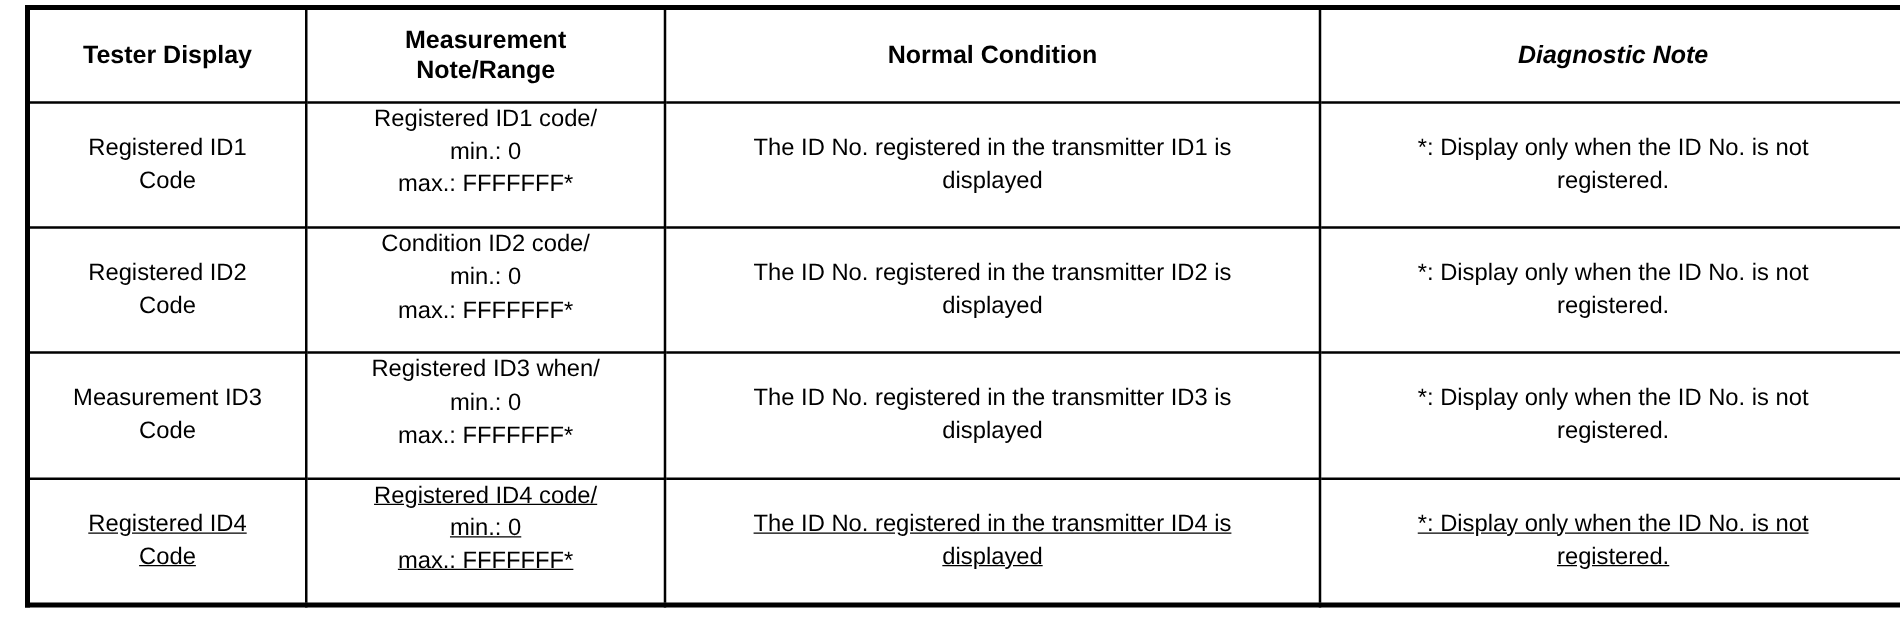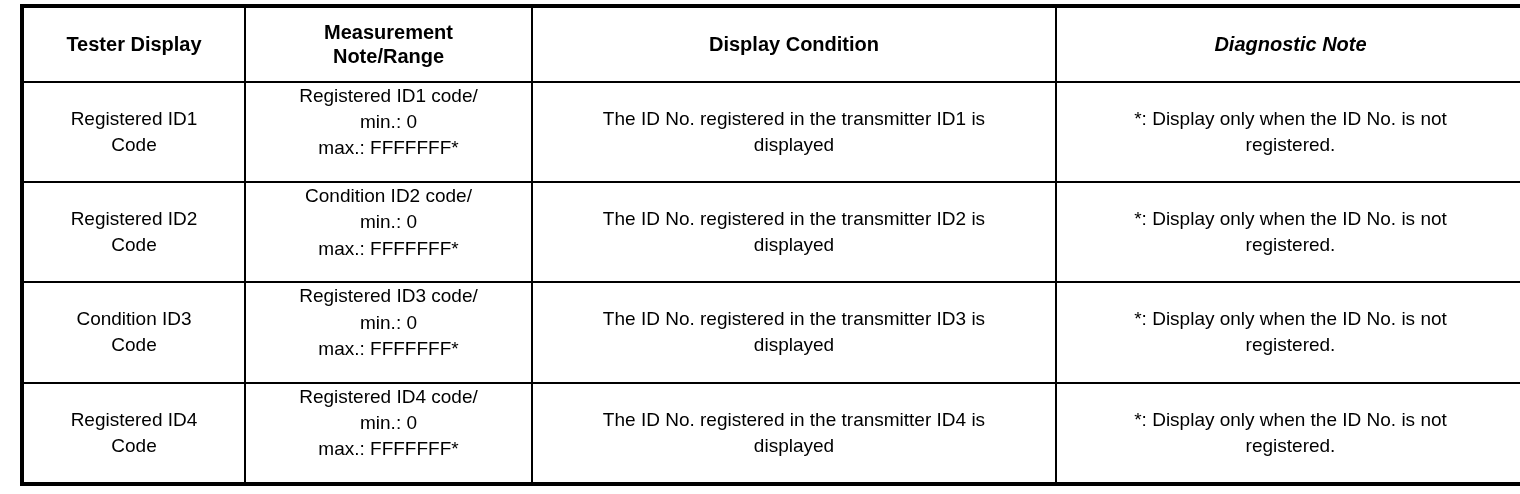--- a/index.html
+++ b/index.html
@@ -69,21 +69,21 @@
   tbody td {
     height: 80px;
     font-size: 19px;
     line-height: 1.38;
     padding: 0 9px;
     vertical-align: middle;
     text-align: center;
   }
   tbody td:first-child { border-left: none; }
   tbody td:last-child  { border-right: none; }
-  tbody tr:last-child td { border-bottom: none; }
+  tbody tr:last-child td { border-bottom: none; text-decoration: underline; }
 
   
   td.measure-cell {
     vertical-align: top;
     padding-top: 10px;
   }
   td.measure-cell .mline { display: block; white-space: nowrap; }
 
   td.tester-cell .tline,
   td.normal-cell .nline,
@@ -97,21 +97,21 @@
     <thead>
       <tr>
         <th class="col-tester">
           <span>Tester Display</span>
         </th>
         <th class="col-measure">
           <span>Measurement</span><br>
           <span>Note/Range</span>
         </th>
         <th class="col-normal">
-          <span>Display Condition</span>
+          <span>Normal Condition</span>
         </th>
         <th class="col-note">
           <span>Diagnostic Note</span>
         </th>
       </tr>
     </thead>
     <tbody>
 
       <tr>
         <td class="col-tester tester-cell">
@@ -148,25 +148,25 @@
           <span class="nline">displayed</span>
         </td>
         <td class="col-note note-cell">
           <span class="dline">*: Display only when the ID No. is not</span>
           <span class="dline">registered.</span>
         </td>
       </tr>
 
       <tr>
         <td class="col-tester tester-cell">
-          <span class="tline">Condition ID3</span>
-          <span class="tline">Code</span>
-        </td>
-        <td class="col-measure measure-cell">
-          <span class="mline">Registered ID3 code/</span>
+          <span class="tline">Measurement ID3</span>
+          <span class="tline">Code</span>
+        </td>
+        <td class="col-measure measure-cell">
+          <span class="mline">Registered ID3 when/</span>
           <span class="mline">min.: 0</span>
           <span class="mline">max.: FFFFFFF*</span>
         </td>
         <td class="col-normal normal-cell">
           <span class="nline">The ID No. registered in the transmitter ID3 is</span>
           <span class="nline">displayed</span>
         </td>
         <td class="col-note note-cell">
           <span class="dline">*: Display only when the ID No. is not</span>
           <span class="dline">registered.</span>

